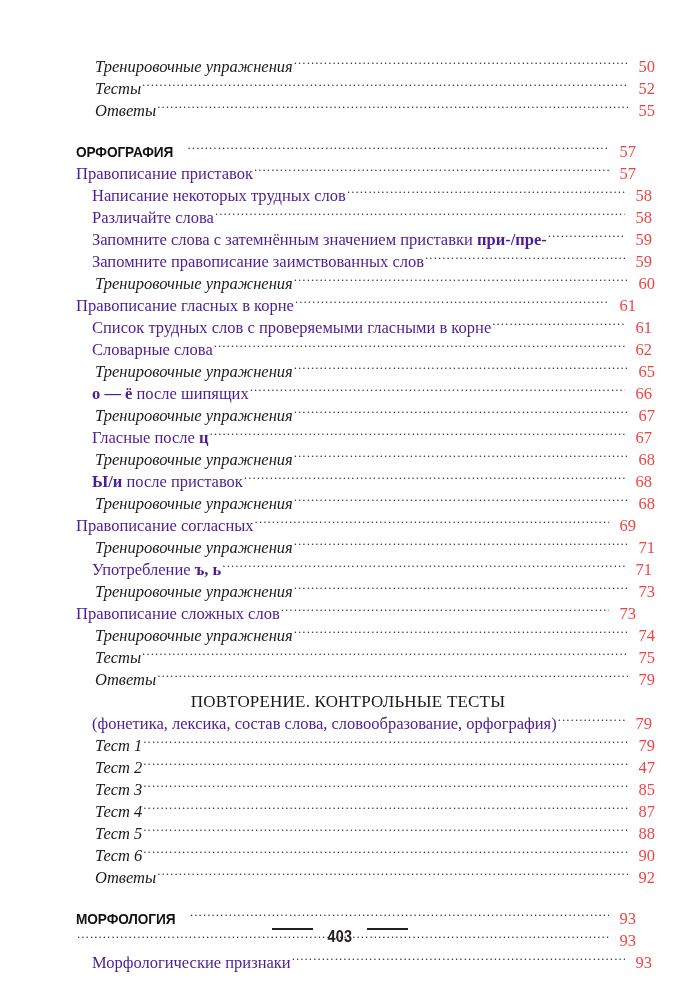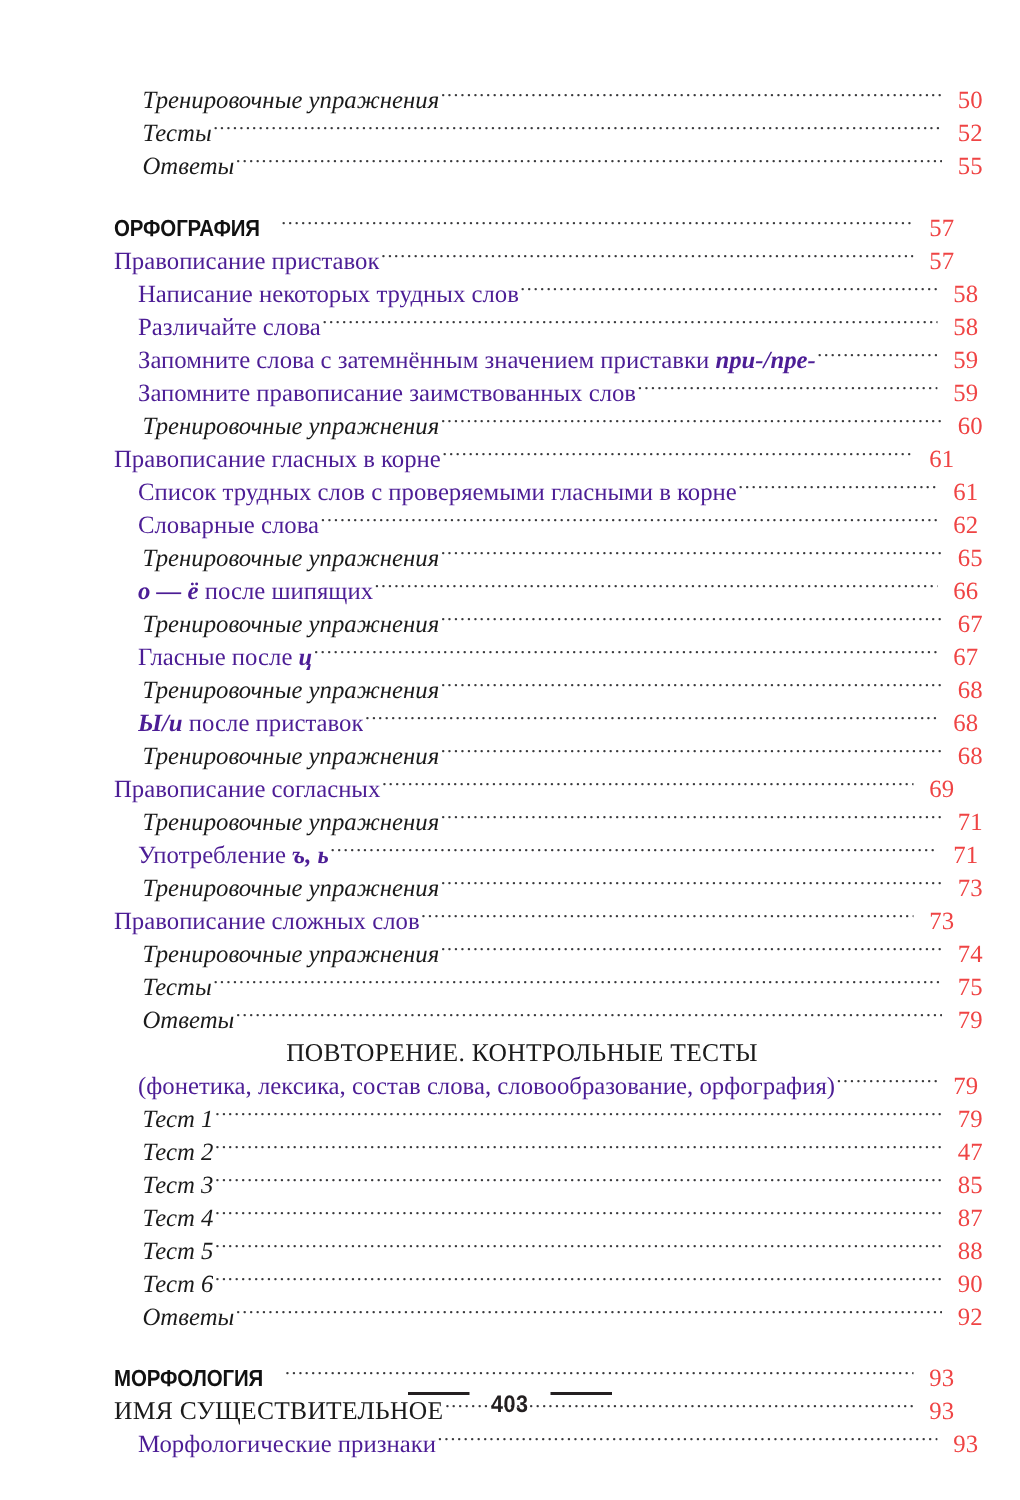--- a/index.html
+++ b/index.html
@@ -93,21 +93,20 @@
     color: #4c1d95;
   }
   .t-italic {           
     font-family: "Liberation Serif", serif;
     font-style: italic;
     font-size: 16.5px;
     color: #1a1a1a;
   }
   .t-normal b, .t-caps b {
     font-weight: bold;
-    font-style: italic;
   }
 
   
   .gap-lg { margin-top: 19px; }
 
   
   .head-line {
     line-height: 22px;
     height: 22px;
     white-space: nowrap;
@@ -322,21 +321,20 @@
       <span class="title t-italic">Ответы</span>
       <span class="leader"></span>
       <span class="pg">92</span>
     </div>
     <div class="row lvl0 gap-lg">
       <span class="title t-section">МОРФОЛОГИЯ</span>
       <span class="leader"></span>
       <span class="pg">93</span>
     </div>
     <div class="row lvl0">
-      <span class="title t-caps">ИМЯ СУЩЕСТВИТЕЛЬНОЕ</span>
       <span class="leader"></span>
       <span class="pg">93</span>
     </div>
     <div class="row lvl1">
       <span class="title t-normal">Морфологические признаки</span>
       <span class="leader"></span>
       <span class="pg">93</span>
     </div>
   </div>
 

